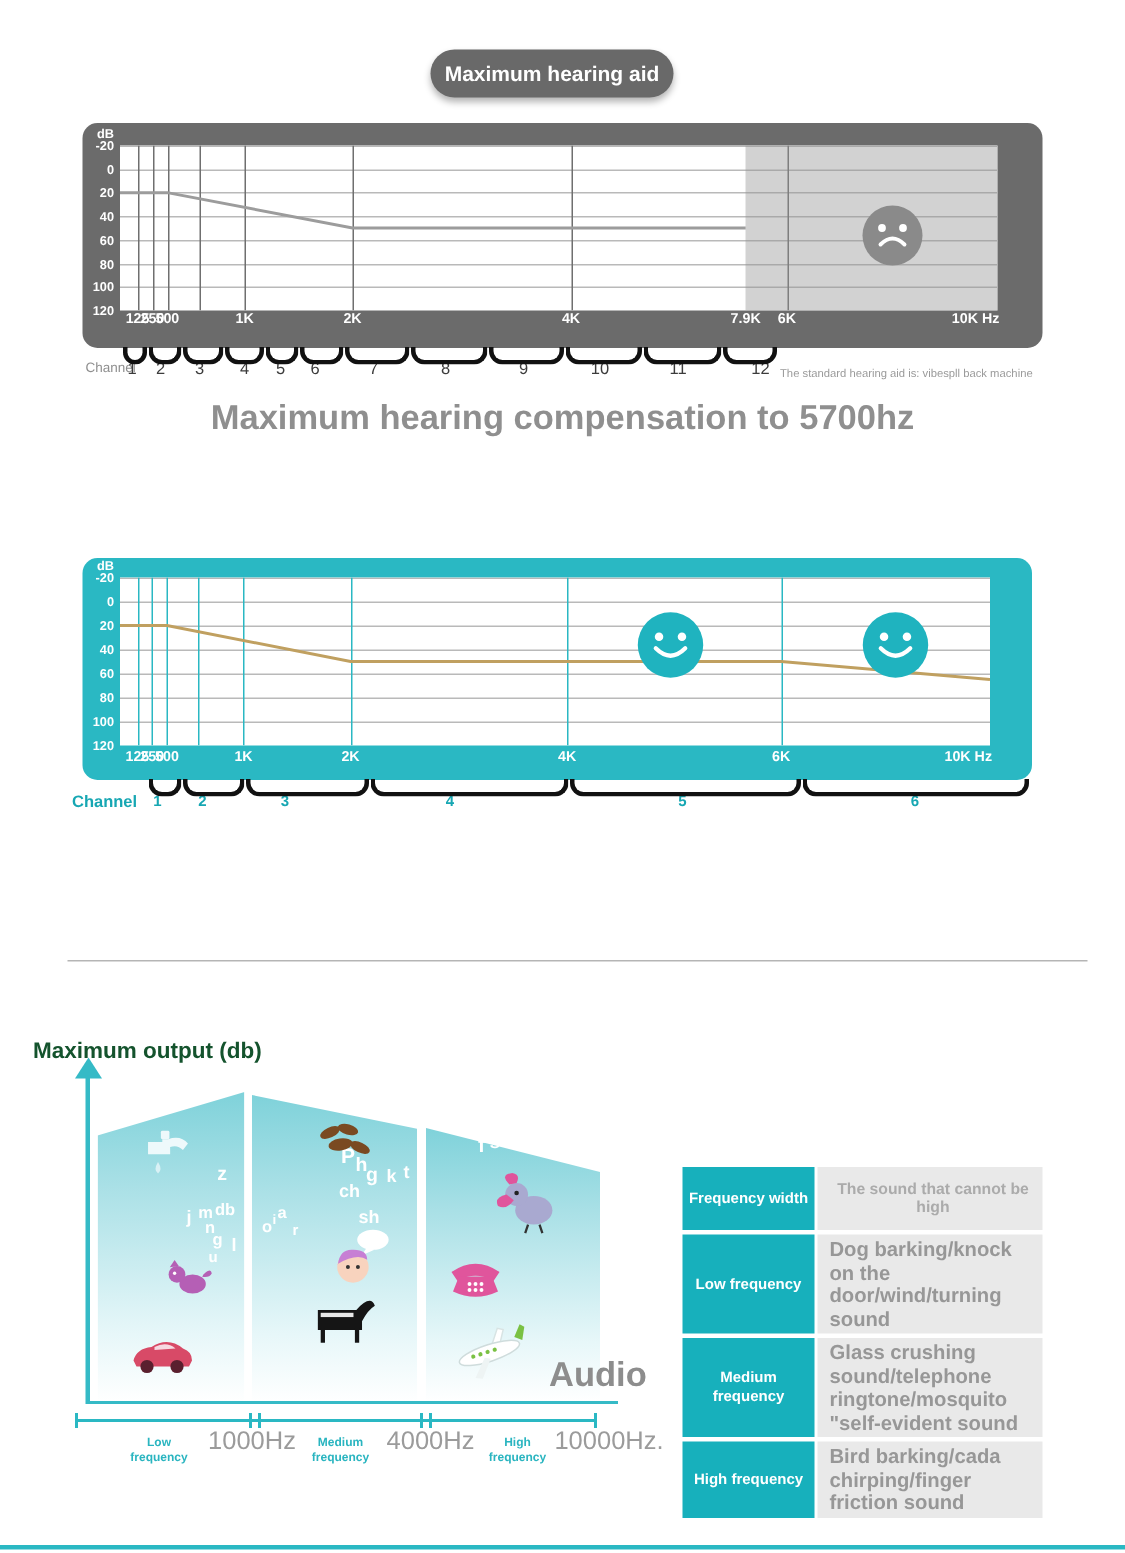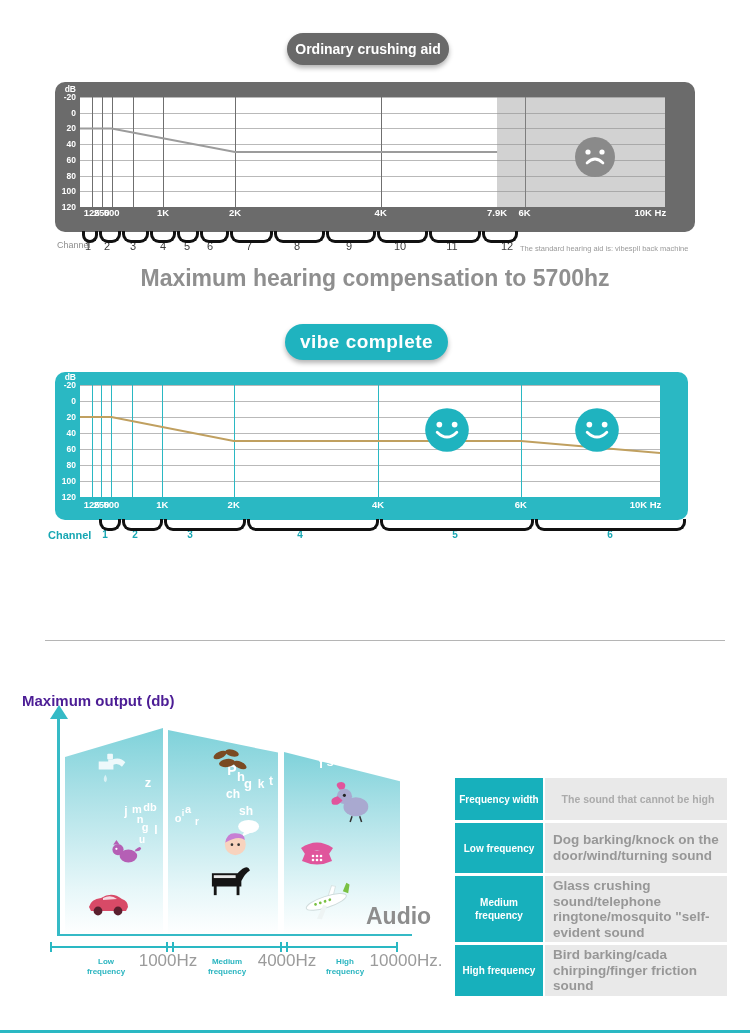--- a/index.html
+++ b/index.html
@@ -40,21 +40,21 @@
 
   .headline{position:absolute;left:0;width:750px;text-align:center;color:#8f8f8f;font-weight:bold;}
   #headline1{top:265px;font-size:23px;}
   #headline2{top:558px;font-size:19px;}
   #note1{position:absolute;left:520px;top:244px;width:180px;font-size:7.5px;color:#9a9a9a;}
 
   #divider{position:absolute;left:45px;top:640px;width:680px;height:1px;background:#b5b5b5;}
   #bottombar{position:absolute;left:0;top:1030px;width:750px;height:3px;background:#2ab8c3;}
 
   
-  #maxout{position:absolute;left:22px;top:692px;font-size:15px;font-weight:bold;color:#4c1d95;}
+  #maxout{position:absolute;left:22px;top:692px;font-size:15px;font-weight:bold;color:#14532d;}
   #freqnote{position:absolute;left:190px;top:697px;width:265px;font-size:8px;color:#9a9a9a;
             text-align:center;line-height:1.35;}
   .panel{position:absolute;background:linear-gradient(180deg,#7fd2da 0%,#a9e0e6 30%,#e7f7f9 78%,#ffffff 100%);}
   #panel1{left:65px;top:728px;width:98px;height:207px;clip-path:polygon(0 14%,100% 0,100% 100%,0 100%);}
   #panel2{left:168px;top:730px;width:110px;height:205px;clip-path:polygon(0 0,100% 11%,100% 100%,0 100%);}
   #panel3{left:284px;top:752px;width:116px;height:183px;clip-path:polygon(0 0,100% 16%,100% 100%,0 100%);}
   .phon{position:absolute;color:#fff;font-weight:bold;transform:translate(-50%,-50%);}
   .picon{position:absolute;}
   .picon svg{width:100%;height:100%;display:block;}
   #arrowhead{position:absolute;left:50px;top:705px;width:0;height:0;
@@ -63,41 +63,41 @@
   #yaxis{position:absolute;left:57px;top:717px;width:3px;height:219px;background:#35bac6;}
   #baseline{position:absolute;left:60px;top:934px;width:352px;height:2px;background:#35bac6;}
   #measline{position:absolute;left:50px;top:946px;width:348px;height:2px;background:#2ab8c3;}
   .mtick{position:absolute;top:942px;width:2px;height:10px;background:#2ab8c3;}
   .mlab{position:absolute;transform:translateX(-50%);text-align:center;}
   .mlab.range{color:#2ab5c0;font-size:8px;font-weight:bold;width:46px;line-height:1.25;top:957px;}
   .mlab.value{color:#9b9b9b;font-size:17px;top:951px;white-space:nowrap;}
   #audiolab{position:absolute;left:366px;top:903px;font-size:23px;font-weight:bold;color:#8d8d8d;}
 
   
-  #freqtable{position:absolute;left:455px;top:778px;width:272px;display:flex;
+  #freqtable{position:absolute;left:455px;top:778px;width:240px;display:flex;
              flex-direction:column;gap:3px;}
   .trow{display:flex;gap:2px;}
   .trow:nth-child(1){min-height:42px;}
   .trow:nth-child(2){min-height:50px;}
   .trow:nth-child(3){min-height:54px;}
   .trow:nth-child(4){min-height:44px;}
   .tleft{flex:0 0 88px;background:#17b0bc;color:#fff;font-size:10px;font-weight:bold;
          display:flex;align-items:center;justify-content:center;text-align:center;line-height:1.3;}
   .tright{flex:1;background:#e9e9e9;color:#979797;font-size:13.5px;font-weight:bold;
           display:flex;align-items:center;padding:2px 4px 2px 8px;line-height:1.15;}
   .trow:nth-child(1) .tright{font-size:10.5px;color:#ababab;justify-content:center;text-align:center;}
   .face{position:absolute;}
   .face svg{width:100%;height:100%;display:block;}
 </style>
 </head>
 <body>
 
 <div id="stage">
 
-  <div id="badge1" class="badge">Ordinary crushing aid</div>
+  <div id="badge1" class="badge">Maximum hearing aid</div>
 
   <div id="frame1" class="frame">
     <div id="plot1" class="plot">
         <div class="hline" style="top: 0%;"></div>
         <div class="hline" style="top: 14.2857%;"></div>
         <div class="hline" style="top: 28.5714%;"></div>
         <div class="hline" style="top: 42.8571%;"></div>
         <div class="hline" style="top: 57.1429%;"></div>
         <div class="hline" style="top: 71.4286%;"></div>
         <div class="hline" style="top: 85.7143%;"></div>
@@ -149,21 +149,20 @@
       <span class="num" style="left: 249px;">7</span>
       <span class="num" style="left: 297px;">8</span>
       <span class="num" style="left: 349px;">9</span>
       <span class="num" style="left: 400px;">10</span>
       <span class="num" style="left: 452px;">11</span>
       <span class="num" style="left: 507px;">12</span>
     </div>
   <div id="note1">The standard hearing aid is: vibespll back machine</div>
   <div id="headline1" class="headline">Maximum hearing compensation to 5700hz</div>
 
-  <div id="badge2" class="badge">vibe complete</div>
 
   <div id="frame2" class="frame">
     <div id="plot2" class="plot">
         <div class="hline" style="top: 0%;"></div>
         <div class="hline" style="top: 14.2857%;"></div>
         <div class="hline" style="top: 28.5714%;"></div>
         <div class="hline" style="top: 42.8571%;"></div>
         <div class="hline" style="top: 57.1429%;"></div>
         <div class="hline" style="top: 71.4286%;"></div>
         <div class="hline" style="top: 85.7143%;"></div>

